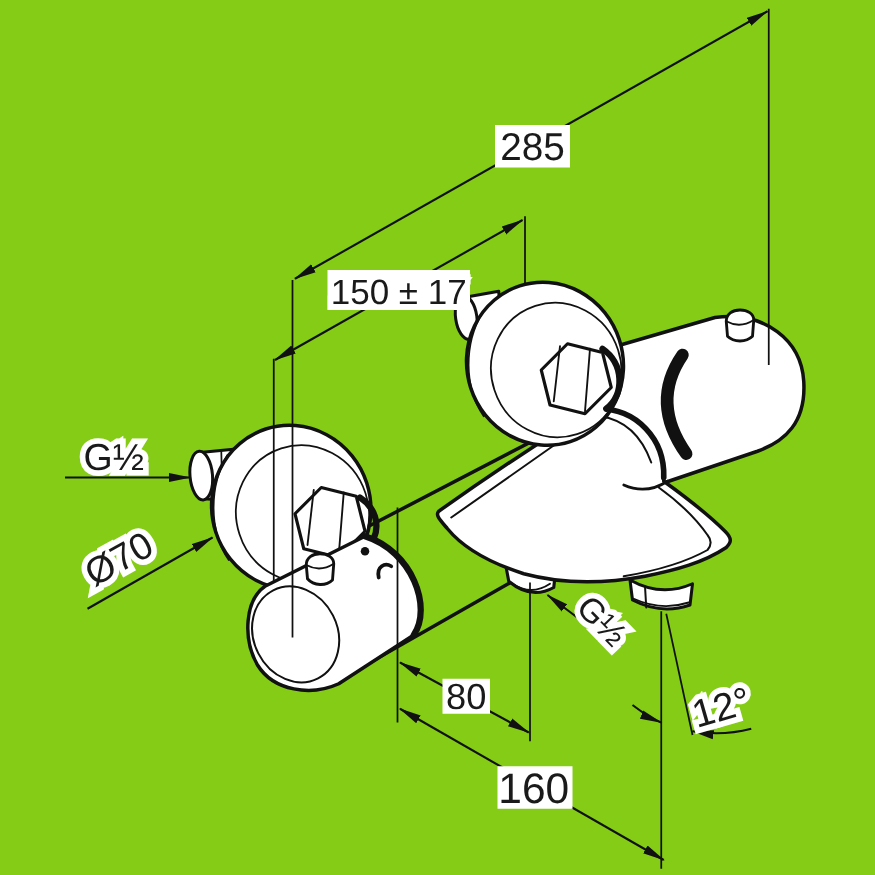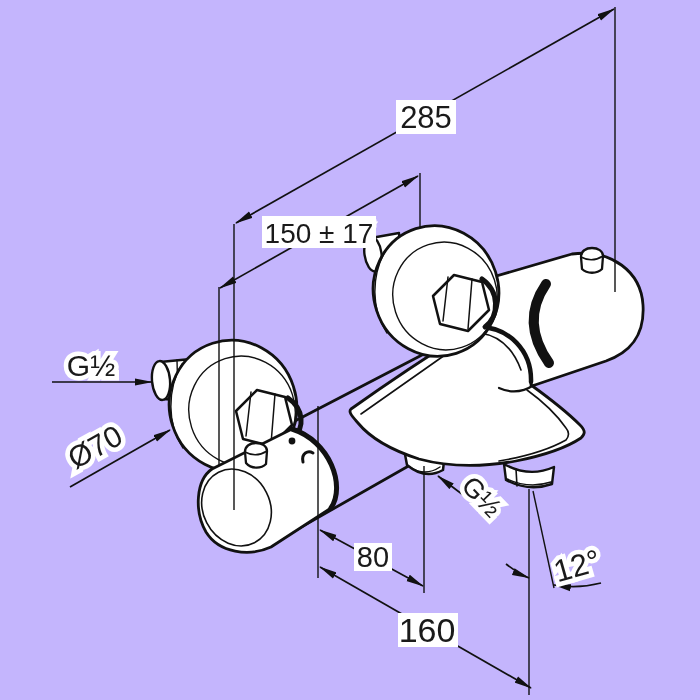--- a/index.html
+++ b/index.html
@@ -1,16 +1,16 @@
 <!DOCTYPE html>
 <html><head>
 <meta charset="utf-8">
 <style>
   html,body { margin:0; padding:0; background:#ffffff; }
-  .stage { width:700px; height:700px; position:relative; background:#c4b5fd; overflow:hidden; }
+  .stage { width:700px; height:700px; position:relative; background:#84cc16; overflow:hidden; }
   svg { display:block; }
   .ink { stroke:#111111; fill:none; stroke-linecap:round; stroke-linejoin:round; }
   .wf  { fill:#ffffff; }
   .dim { stroke:#111111; fill:none; stroke-linecap:butt; }
   text {
     font-family:"Liberation Sans","DejaVu Sans",sans-serif;
     fill:#1a1a1a; stroke:none;
   }
   .halo { stroke:#ffffff; stroke-width:9px; paint-order:stroke; }
   .lblbg { fill:#ffffff; stroke:none; }

